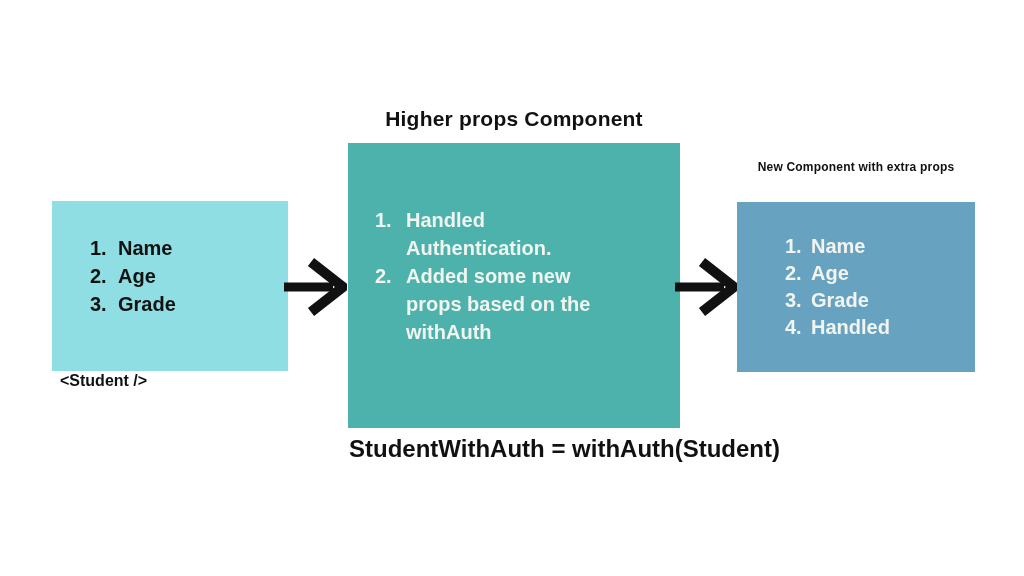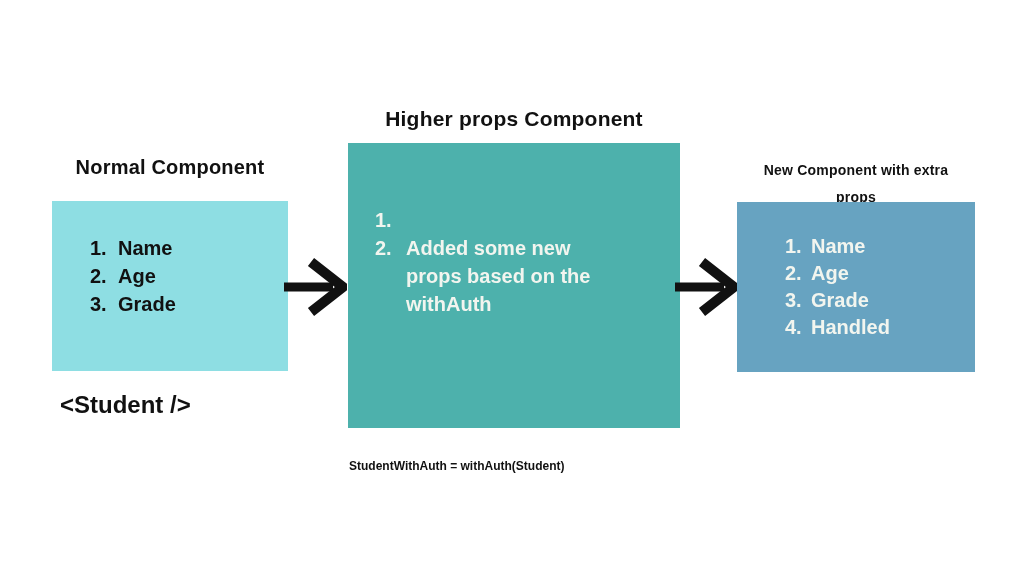--- a/index.html
+++ b/index.html
@@ -13,52 +13,51 @@
   .li{display:flex;line-height:28px;font-size:20px;}
   .num{flex:none;}
   .txt{flex:none;}
   .caption{position:absolute;font-weight:700;white-space:nowrap;}
 
   
   #left-title{left:52px;top:156px;width:236px;font-size:20px;}
   #left-box{left:52px;top:201px;width:236px;height:170px;}
   #left-list{left:90px;top:234px;}
   #left-list .num{width:28px;}
-  #left-caption{left:60px;top:391px;font-size:24px;}
+  #left-caption{left:60px;top:372px;font-size:16px;}
 
   
   #mid-title{left:348px;top:107px;width:332px;font-size:21px;}
   #mid-box{left:348px;top:143px;width:332px;height:285px;}
   #mid-list{left:375px;top:206px;color:#f2f5ef;}
   #mid-list .num{width:31px;}
   #mid-list .txt{max-width:206px;}
-  #mid-caption{left:349px;top:459px;font-size:12px;}
+  #mid-caption{left:349px;top:435px;font-size:24px;}
 
   
-  #right-title{left:756px;top:157px;width:200px;font-size:14px;line-height:27px;}
+  #right-title{left:756px;top:157px;width:200px;font-size:12px;line-height:20px;}
   #right-box{left:737px;top:202px;width:238px;height:170px;}
   #right-list{left:785px;top:233px;color:#f2f5ef;}
   #right-list .num{width:26px;}
   #right-list .li{line-height:27px;}
   #right-caption{left:738px;top:387px;font-size:21px;}
 
   
   .arrow{position:absolute;width:64px;height:60px;}
   #arrow-1{left:283px;top:257px;}
   #arrow-2{left:674px;top:257px;}
   .arrow path{stroke:#111111;fill:none;stroke-linejoin:miter;stroke-linecap:butt;}
   .arrow .shaft{stroke-width:9;}
   .arrow .head{stroke-width:10;}
 </style>
 </head>
 <body>
 
 <div id="stage">
 
-  <div class="title" id="left-title">Normal Component</div>
   <div class="box" id="left-box" style="background-color: rgb(142, 222, 227);"></div>
   <div class="list" id="left-list">
     <div class="li">
       <span class="num">1.</span>
       <span class="txt">Name</span>
     </div>
     <div class="li">
       <span class="num">2.</span>
       <span class="txt">Age</span>
     </div>
@@ -72,20 +71,21 @@
   <svg class="arrow" id="arrow-1" viewBox="0 0 64 60">
     <path class="shaft" d="M1 30 H50"></path>
     <path class="head" d="M28 5 L60 30 L28 55"></path>
   </svg>
 
   <div class="title" id="mid-title">Higher props Component</div>
   <div class="box" id="mid-box" style="background-color: rgb(77, 177, 172);"></div>
   <div class="list" id="mid-list">
     <div class="li">
       <span class="num">1.</span>
+      <span class="txt">Handled Authentication.</span>
     </div>
     <div class="li">
       <span class="num">2.</span>
       <span class="txt">Added some new props based on the withAuth</span>
     </div>
   </div>
   <div class="caption" id="mid-caption">StudentWithAuth = withAuth(Student)</div>
 
   <svg class="arrow" id="arrow-2" viewBox="0 0 64 60">
     <path class="shaft" d="M1 30 H50"></path>

